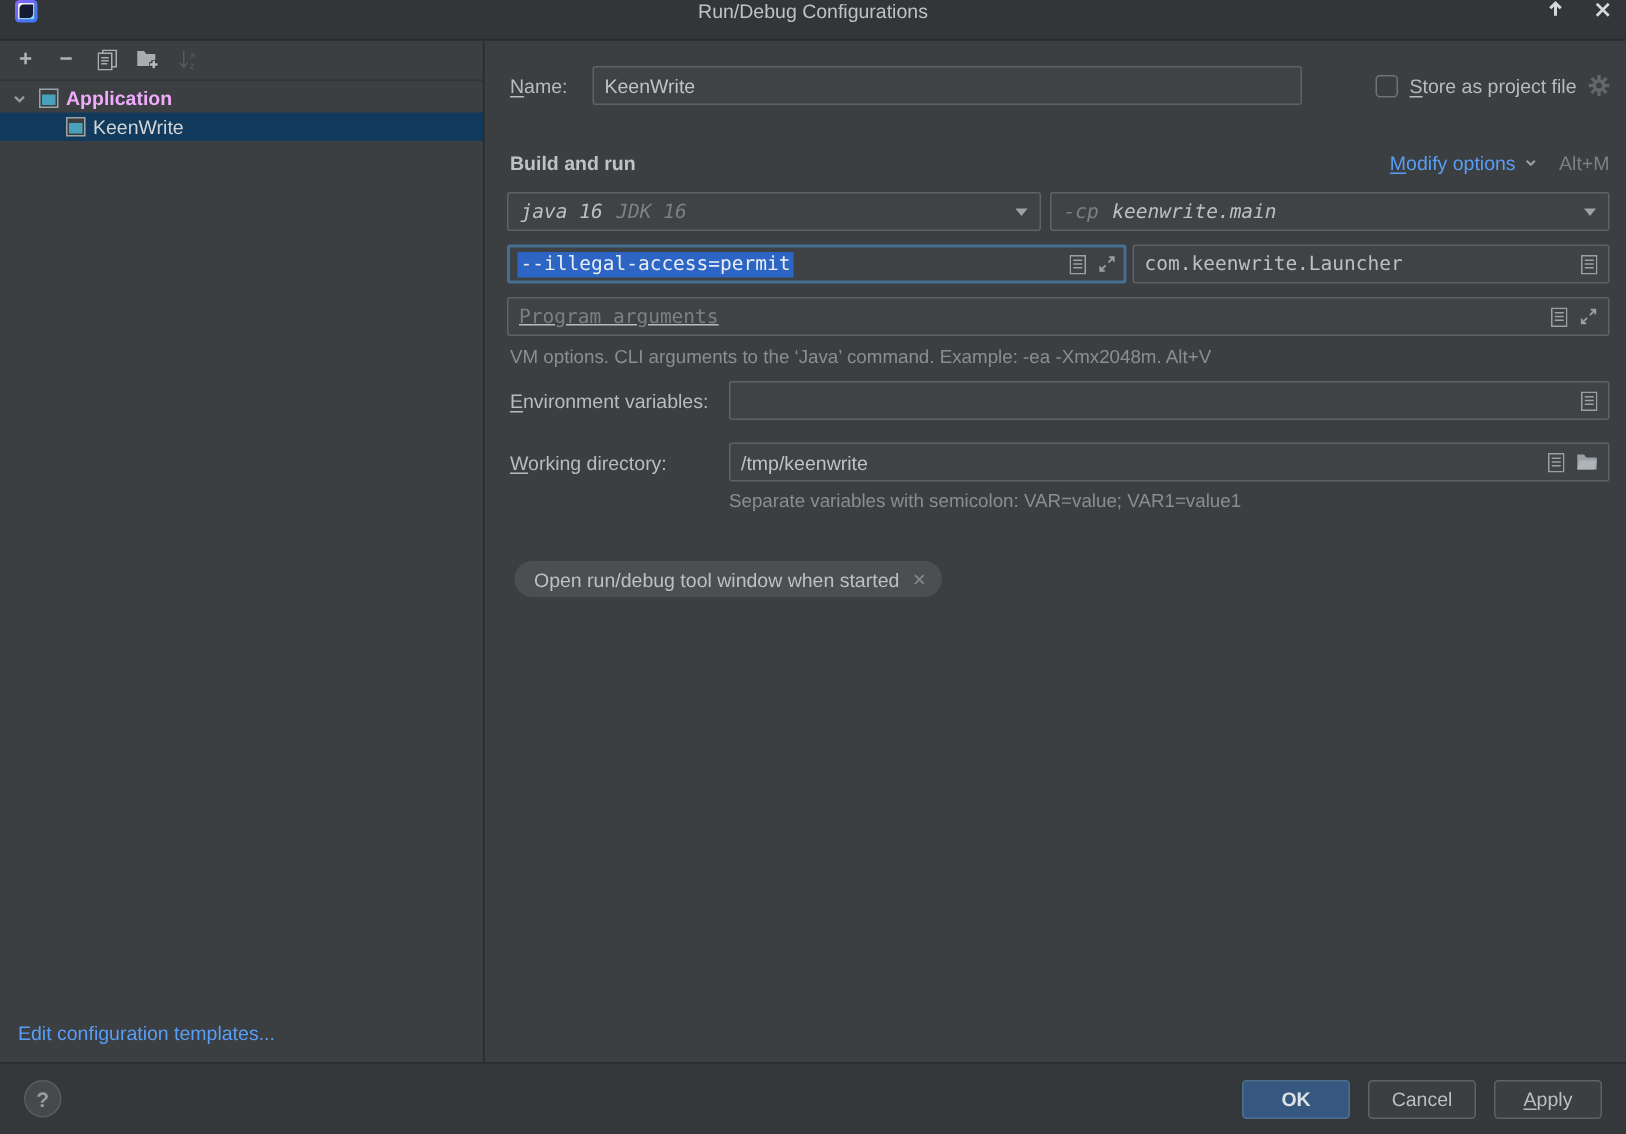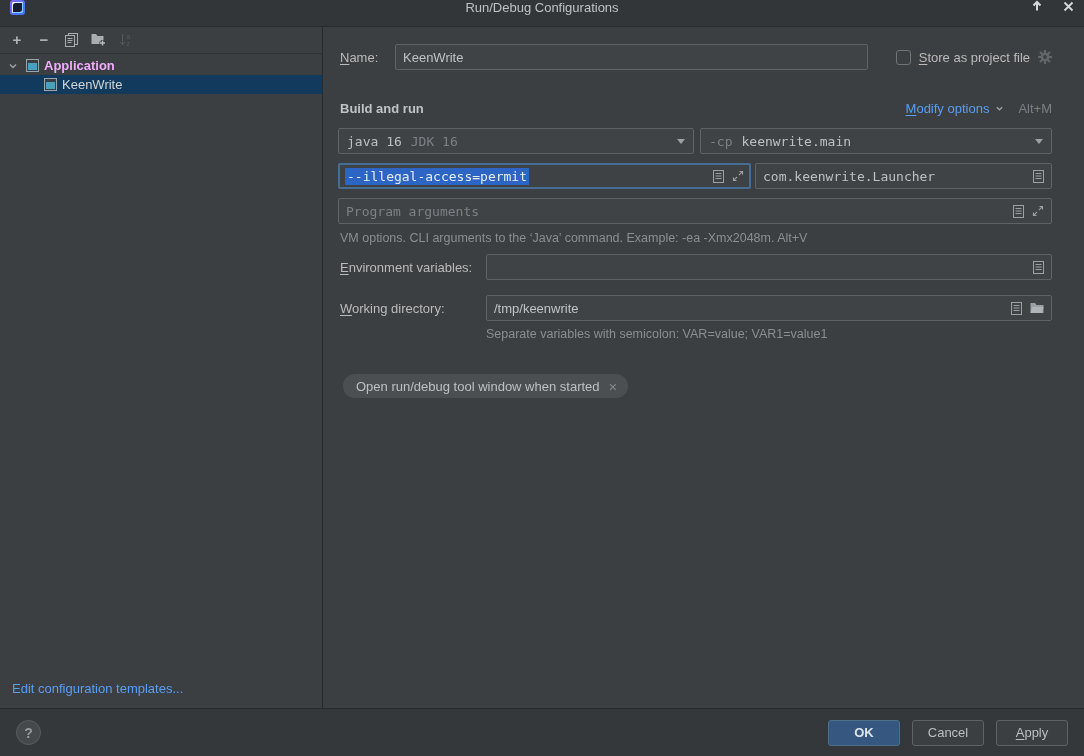--- a/index.html
+++ b/index.html
@@ -36,21 +36,21 @@
   .tree-row.group{padding-left:8px;font-weight:bold;color:#f0abfc;}
   .tree-row.group .chev{width:10px;margin-right:8px;display:flex;}
   .tree-row.item{padding-left:44px;color:#d2d6d9;}
   .tree-row.selected{background:#113a5c;}
   .app-cfg-icon{width:13px;height:13px;border:1px solid #9aa4ab;box-sizing:border-box;position:relative;margin-right:5px;flex:0 0 13px;background:#3c3f41;}
   .app-cfg-icon::after{content:"";position:absolute;left:1px;right:1px;top:3px;bottom:1px;background:#47a3bc;}
   .sb-footer{flex:0 0 auto;padding:10px 12px 12px 12px;}
   .link{color:#589df6;text-decoration:none;cursor:pointer;}
 
   
-  .content{flex:1 1 auto;box-sizing:border-box;padding:17px 32px 0 15px;min-width:0;}
+  .content{flex:1 1 auto;box-sizing:border-box;padding:17px 11px 0 15px;min-width:0;}
   .row{display:flex;align-items:center;}
   .mn{text-decoration:underline;text-underline-offset:2px;}
 
   .field{box-sizing:border-box;height:26px;background:#3f4345;border:1px solid #5e6366;border-radius:2px;
     display:flex;align-items:center;padding:0 7px;gap:6px;min-width:0;}
   .mono{font-family:"DejaVu Sans Mono","Liberation Mono",monospace;font-size:13px;white-space:nowrap;}
   .light{color:#bcc0c3;}
   .dim{color:#7c8084;}
   .sansval{color:#c0c3c6;}
   .field-icons{margin-left:auto;display:flex;align-items:center;gap:8px;flex:0 0 auto;}
@@ -58,34 +58,34 @@
   .name-row .lbl{width:55px;flex:0 0 55px;margin-left:2px;}
   .name-field{width:473px;flex:0 0 473px;}
   .store-group{margin-left:auto;display:flex;align-items:center;gap:8px;}
   .checkbox{width:15px;height:15px;box-sizing:border-box;border:1.6px solid #6f7477;border-radius:3px;background:transparent;}
 
   .section-row{margin-top:30px;height:16px;}
   .section-title{font-weight:bold;color:#bfc3c6;margin-left:2px;}
   .modify{margin-left:auto;display:flex;align-items:center;gap:6px;}
   .shortcut{color:#7c8084;margin-left:8px;}
 
-  .combos{margin-top:12px;gap:6px;}
+  .combos{margin-top:12px;gap:6px;font-style:italic;}
   .combo{box-sizing:border-box;height:26px;background:#3f4345;border:1px solid #5e6366;border-radius:2px;
     display:flex;align-items:center;gap:9px;padding:0 8px;min-width:0;}
   .combo.jdk{width:356px;flex:0 0 356px;}
   .combo.cp{flex:1 1 auto;}
   .combo-arrow{margin-left:auto;width:0;height:0;border-left:4px solid transparent;border-right:4px solid transparent;border-top:5px solid #9ea2a4;}
 
   .fields2{margin-top:9px;gap:4px;}
   .field.vm{width:413px;flex:0 0 413px;border:2px solid #466d94;padding:0 5px;background:#3e4244;}
   .sel{background:#2d65c4;color:#e9edf1;padding:1px 2px;}
   .field.mainclass{flex:1 1 auto;}
 
   .row3{margin-top:9px;}
-  .field.args{flex:1 1 auto;}
+  .field.args{flex:1 1 auto;text-decoration:underline;}
 
   .hint{color:#8a8e91;font-size:12.5px;margin-top:7px;margin-left:2px;}
   .dir-row{margin-top:15px;}
   .dir-row .lbl,.env-row .lbl{width:146px;flex:0 0 146px;margin-left:2px;}
   .dir-row .field,.env-row .field{flex:1 1 auto;}
   .env-row{margin-top:9px;}
   .hint.indent{margin-left:148px;margin-top:6px;}
 
   .chip-row{margin-top:33px;margin-left:5px;}
   .chip{height:24px;background:#4b4f52;border-radius:12px;display:inline-flex;align-items:center;gap:9px;padding:0 11px 0 13px;color:#bcc0c3;}

